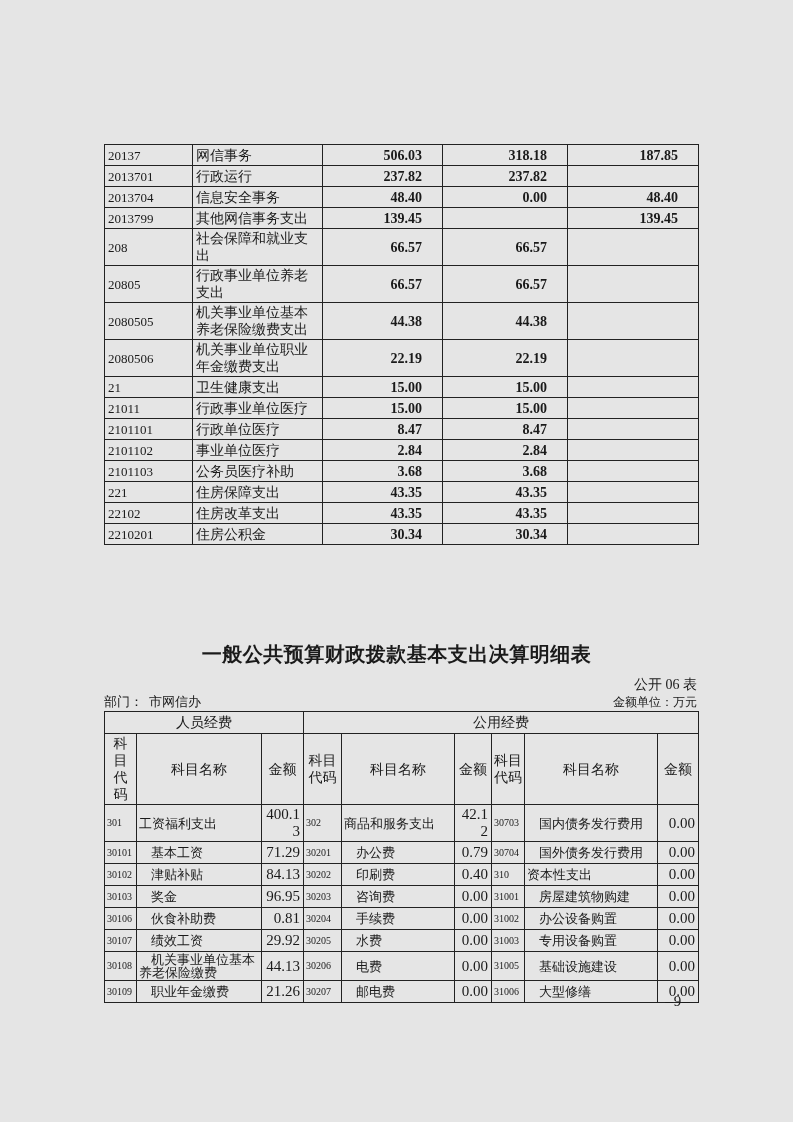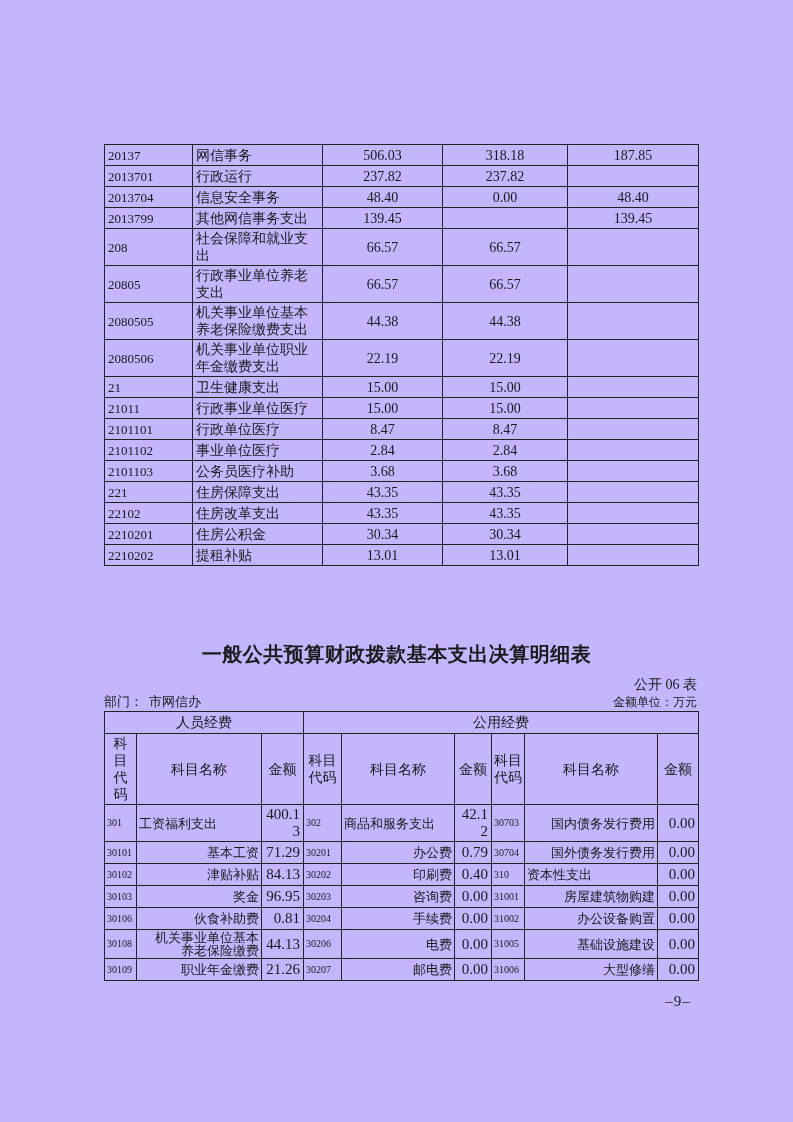--- a/index.html
+++ b/index.html
@@ -2,31 +2,31 @@
 <html><head>
 <meta charset="utf-8">
 <style>
   * { margin:0; padding:0; box-sizing:border-box; }
   html,body { background:#ffffff; }
   body {
     width:793px; height:1122px; position:relative;
     font-family:"Liberation Serif","DejaVu Serif",serif;
     color:#1a1a1a;
   }
-  .page { position:absolute; left:0; top:0; width:793px; height:1122px; background:#c4b5fd; overflow:hidden; }
+  .page { position:absolute; left:0; top:0; width:793px; height:1122px; background:#e5e5e5; overflow:hidden; }
 
   table { border-collapse:collapse; table-layout:fixed; position:absolute; left:104px; }
   td, th { border:1px solid #222; vertical-align:middle; overflow:hidden; }
 
   
   #t1 { top:144px; width:594px; }
   #t1 tr { height:21px; }
   #t1 td.code { font-size:13px; padding:1px 2px 1px 3px; line-height:15px; }
   #t1 td.name { font-size:14px; padding:1px 2px 1px 3px; line-height:17px;margin-top:6px; }
-  #t1 td.amt  { font-size:14px; text-align:center; padding:1px 20px; line-height:17px; }
+  #t1 td.amt  { font-size:14px; text-align:right; padding:1px 20px; line-height:17px;font-weight:bold; }
 
   
   .note  { position:absolute; left:104px; top:592px; font-size:12.5px; }
   .title {
     position:absolute; left:0; top:641px; width:100%; text-align:center;
     font-size:20px; font-weight:bold; letter-spacing:0.5px;
     font-family:"Liberation Sans","DejaVu Sans",sans-serif;
   }
   .table-code { position:absolute; right:96px; top:676px; font-size:14px; }
   .meta-row { position:absolute; left:104px; top:693px; width:593px; display:flex; justify-content:space-between; align-items:flex-end; }
@@ -35,21 +35,21 @@
   .unit { font-size:12px; }
 
   
   #t2 { top:711px; width:594px; }
   #t2 tr { height:22px; }
   #t2 thead tr.group-row { height:22px; }
   #t2 thead tr.cols-row { height:54px; }
   #t2 th { font-weight:normal; font-size:14px; text-align:center; padding:1px 2px; line-height:17px; }
   #t2 td.code { font-size:10px; padding:1px 1px 1px 2px; line-height:12px; }
   #t2 td.name { font-size:13px; padding:1px 2px; line-height:13px; }
-  #t2 td.name.indent { text-indent:12px;text-align:right; }
+  #t2 td.name.indent { text-indent:12px; }
   #t2 td.amt  { font-size:15px; text-align:right; padding:1px 3px 1px 2px; line-height:17px; word-break:break-all; }
 
   .pageno { position:absolute; top:993px; left:640px; width:76px; text-align:center; font-size:15px; letter-spacing:1px; }
 </style>
 </head>
 <body>
 
 <div class="page">
 
   <table id="t1">
@@ -164,27 +164,20 @@
     <td class="name">住房改革支出</td>
     <td class="amt">43.35</td>
     <td class="amt">43.35</td>
     <td class="amt"></td>
   </tr>
         <tr>
     <td class="code">2210201</td>
     <td class="name">住房公积金</td>
     <td class="amt">30.34</td>
     <td class="amt">30.34</td>
-    <td class="amt"></td>
-  </tr>
-        <tr>
-    <td class="code">2210202</td>
-    <td class="name">提租补贴</td>
-    <td class="amt">13.01</td>
-    <td class="amt">13.01</td>
     <td class="amt"></td>
   </tr>
       </tbody>
   </table>
 
 
   <div class="title">一般公共预算财政拨款基本支出决算明细表</div>
 
   <div class="table-code">公开 06 表</div>
 
@@ -274,20 +267,31 @@
     <td class="name indent">伙食补助费</td>
     <td class="amt">0.81</td>
     <td class="code">30204</td>
     <td class="name indent">手续费</td>
     <td class="amt">0.00</td>
     <td class="code">31002</td>
     <td class="name indent">办公设备购置</td>
     <td class="amt">0.00</td>
   </tr>
         <tr>
+    <td class="code">30107</td>
+    <td class="name indent">绩效工资</td>
+    <td class="amt">29.92</td>
+    <td class="code">30205</td>
+    <td class="name indent">水费</td>
+    <td class="amt">0.00</td>
+    <td class="code">31003</td>
+    <td class="name indent">专用设备购置</td>
+    <td class="amt">0.00</td>
+  </tr>
+        <tr>
     <td class="code">30108</td>
     <td class="name indent">机关事业单位基本养老保险缴费</td>
     <td class="amt">44.13</td>
     <td class="code">30206</td>
     <td class="name indent">电费</td>
     <td class="amt">0.00</td>
     <td class="code">31005</td>
     <td class="name indent">基础设施建设</td>
     <td class="amt">0.00</td>
   </tr>

